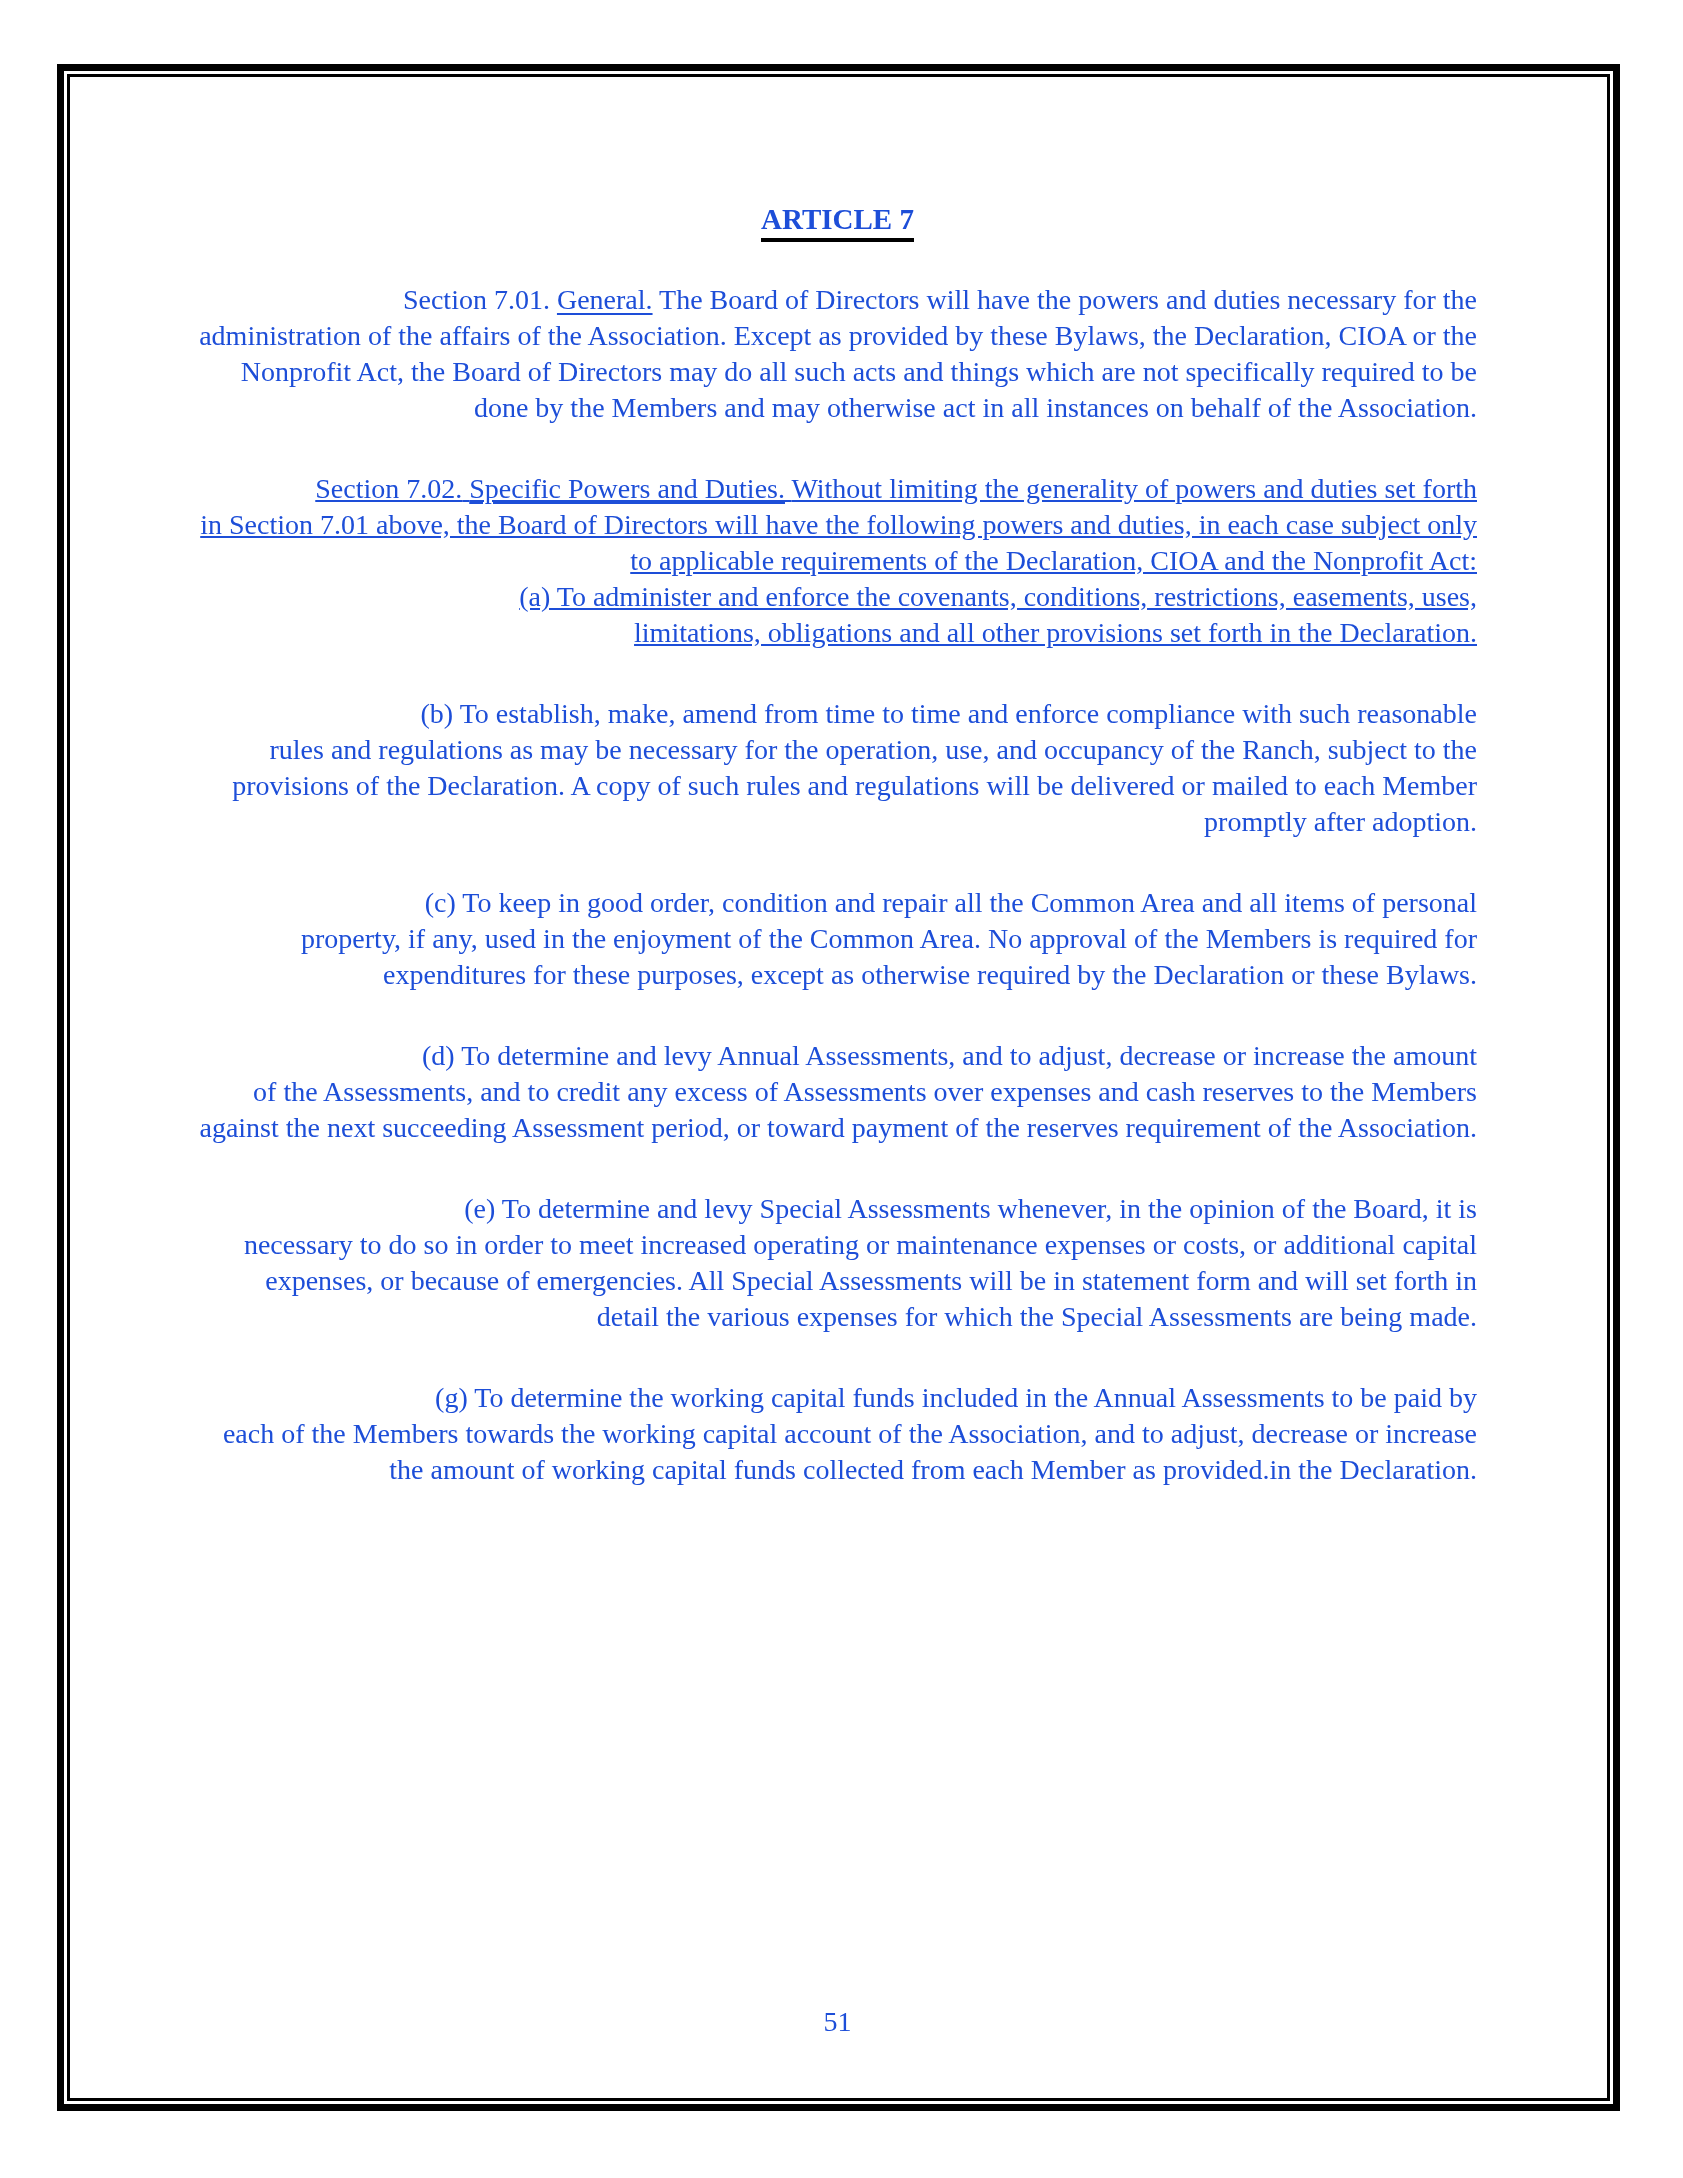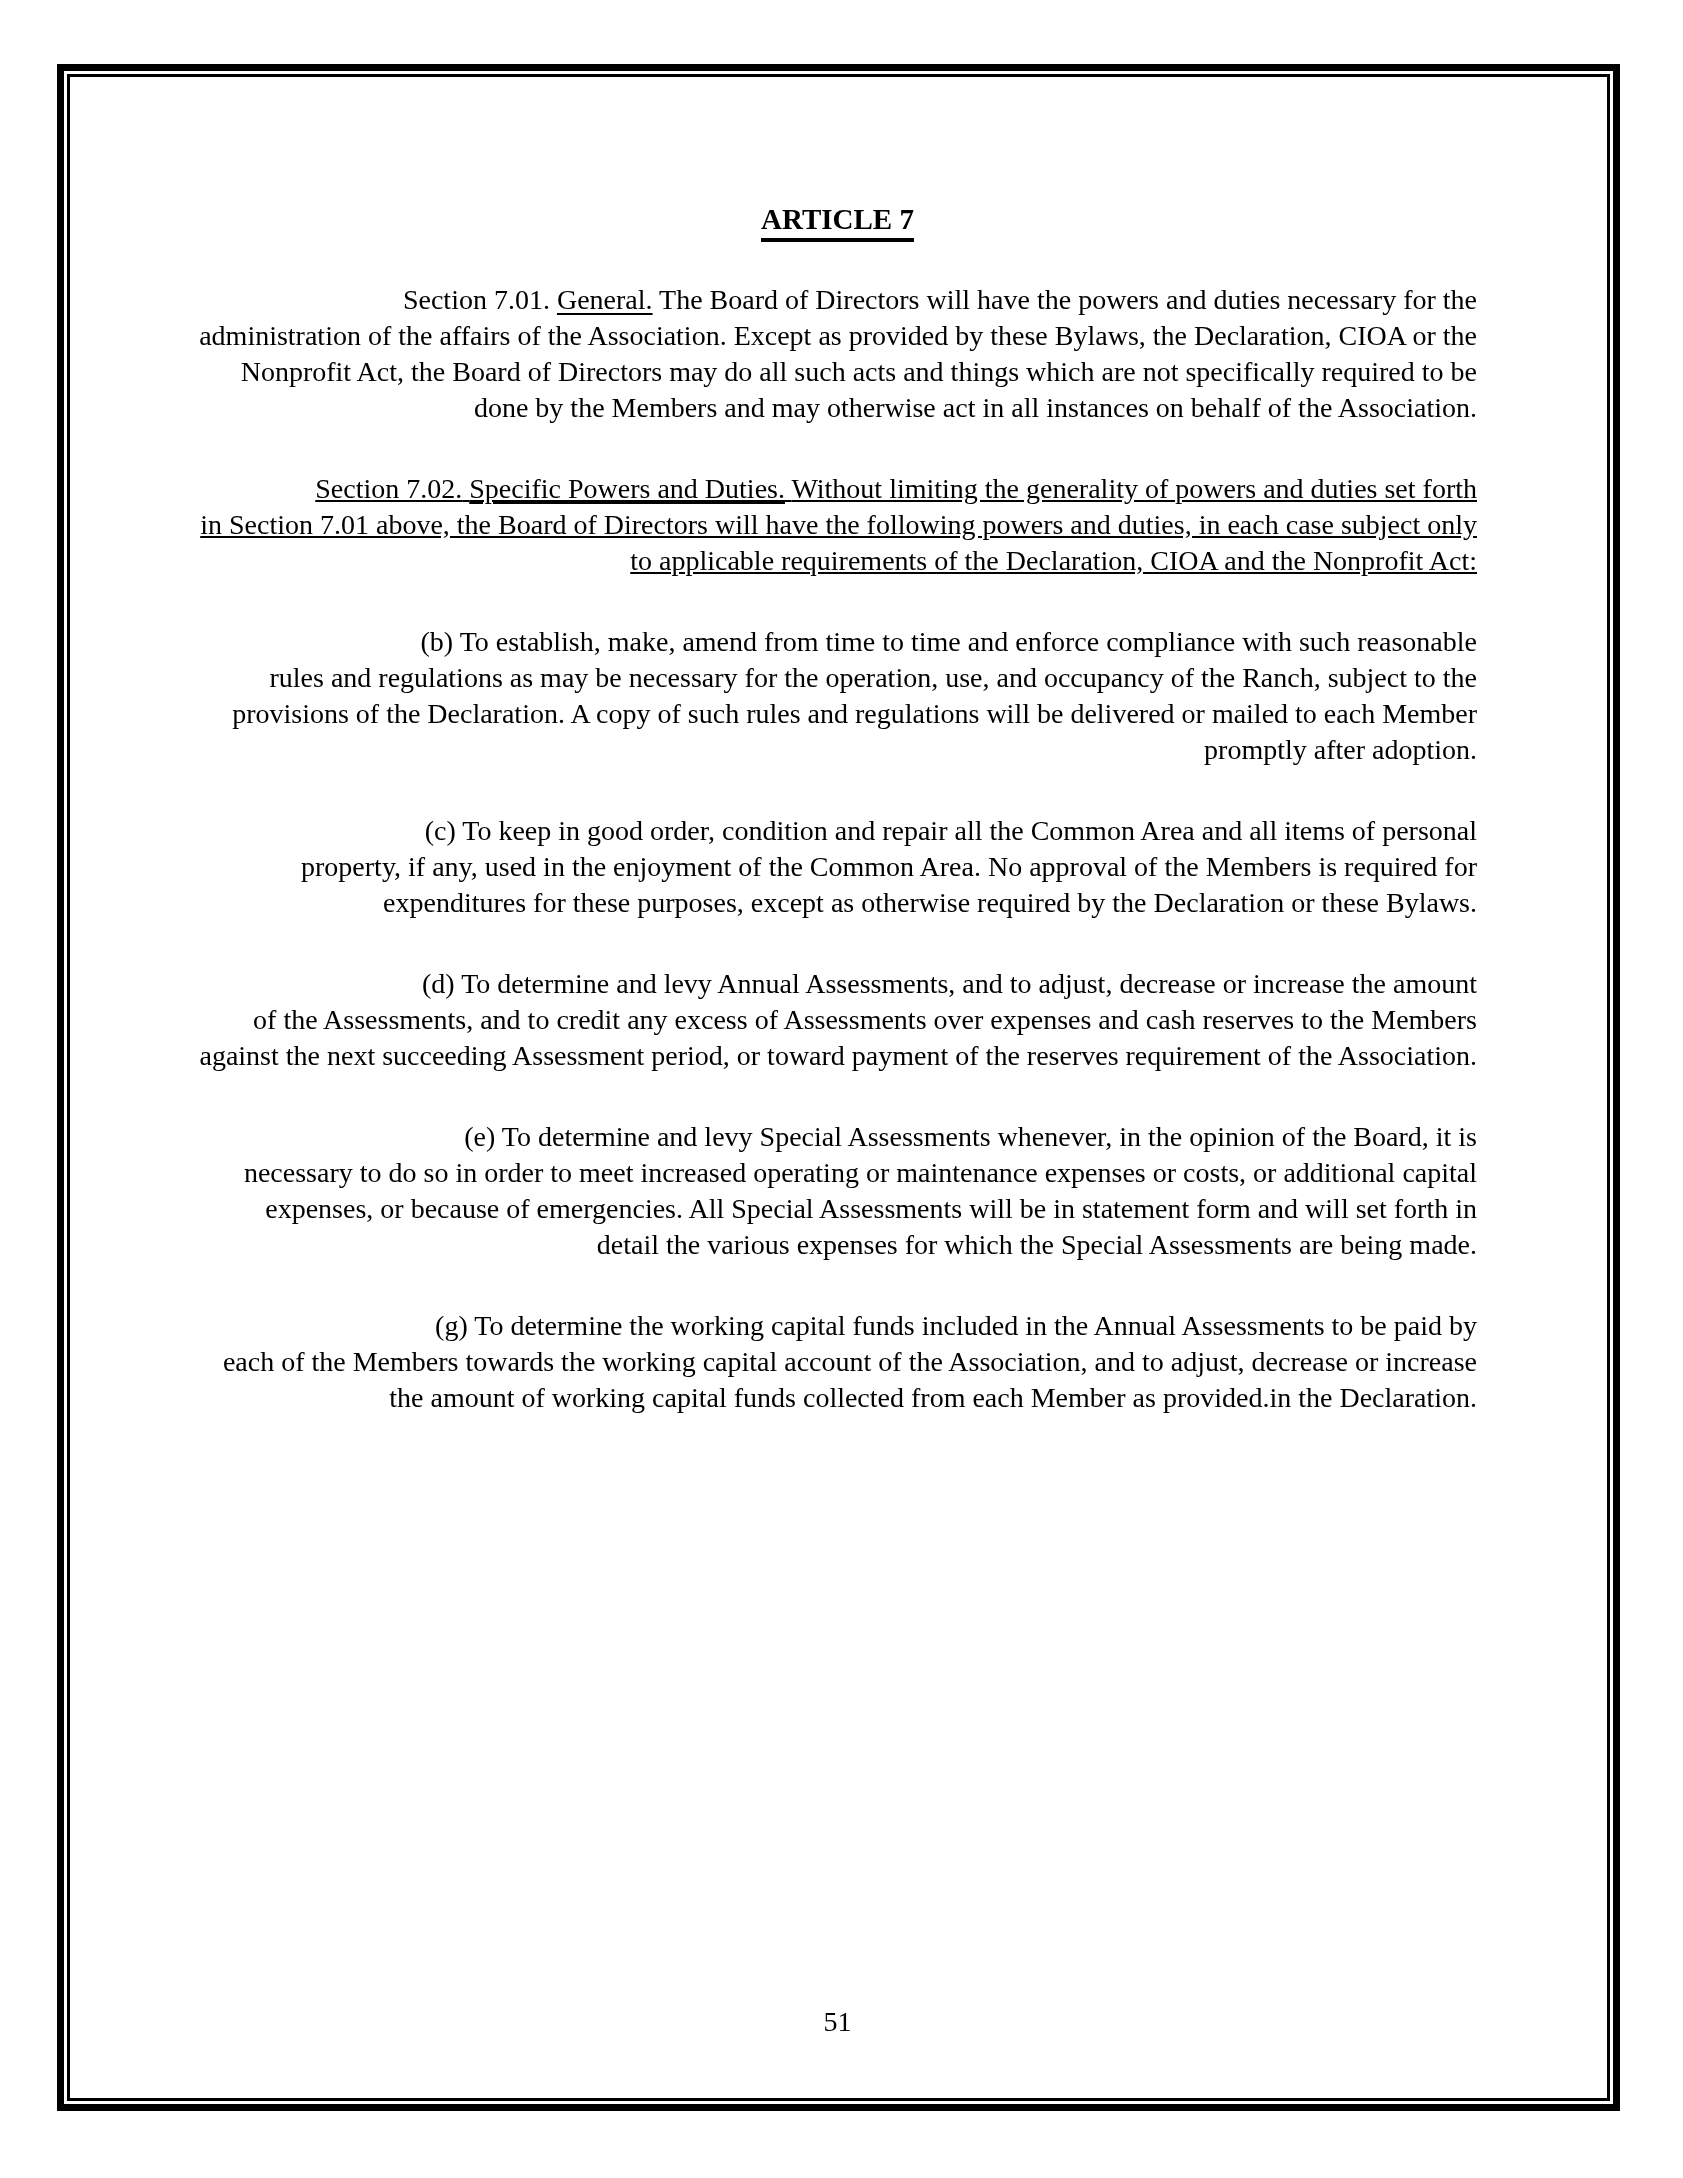--- a/index.html
+++ b/index.html
@@ -5,21 +5,21 @@
   html, body {
     margin: 0;
     padding: 0;
     background: #ffffff;
   }
   .page {
     position: relative;
     width: 1683px;
     height: 2178px;
     background: #ffffff;
-    color: #000000;
+    color: #1d4ed8;
     font-family: "Liberation Serif", serif;
     overflow: hidden;
   }
   .frame-outer {
     position: absolute;
     left: 57px;
     top: 64px;
     width: 1563px;
     height: 2047px;
     border: 7px solid #000000;
@@ -93,20 +93,21 @@
 
   <div class="content">
 
     <h1 class="article-heading"><span class="title-underline">ARTICLE 7</span></h1>
 
 
     <p class="para indent-half"><span>Section 7.01.</span> <span class="u">General.</span> <span>The Board of Directors will have the powers and duties necessary for the administration of the affairs of the Association. Except as provided by these Bylaws, the Declaration, CIOA or the Nonprofit Act, the Board of Directors may do all such acts and things which are not specifically required to be done by the Members and may otherwise act in all instances on behalf of the Association.</span></p>
 
     <p class="para indent-half no-gap"><span>Section 7.02.</span> <span class="u">Specific Powers and Duties.</span> <span>Without limiting the generality of powers and duties set forth in Section 7.01 above, the Board of Directors will have the following powers and duties, in each case subject only to applicable requirements of the Declaration, CIOA and the Nonprofit Act:</span></p>
 
+    <p class="para indent-full no-gap">(a) To administer and enforce the covenants, conditions, restrictions, easements, uses, limitations, obligations and all other provisions set forth in the Declaration.</p>
 
     <p class="para indent-full" style="margin-top:45px;">(b) To establish, make, amend from time to time and enforce compliance with such reasonable rules and regulations as may be necessary for the operation, use, and occupancy of the Ranch, subject to the provisions of the Declaration. A copy of such rules and regulations will be delivered or mailed to each Member promptly after adoption.</p>
 
     <p class="para indent-full">(c) To keep in good order, condition and repair all the Common Area and all items of personal property, if any, used in the enjoyment of the Common Area. No approval of the Members is required for expenditures for these purposes, except as otherwise required by the Declaration or these Bylaws.</p>
 
     <p class="para indent-full">(d) To determine and levy Annual Assessments, and to adjust, decrease or increase the amount of the Assessments, and to credit any excess of Assessments over expenses and cash reserves to the Members against the next succeeding Assessment period, or toward payment of the reserves requirement of the Association.</p>
 
     <p class="para indent-full">(e) To determine and levy Special Assessments whenever, in the opinion of the Board, it is necessary to do so in order to meet increased operating or maintenance expenses or costs, or additional capital expenses, or because of emergencies. All Special Assessments will be in statement form and will set forth in detail the various expenses for which the Special Assessments are being made.</p>
 
 

